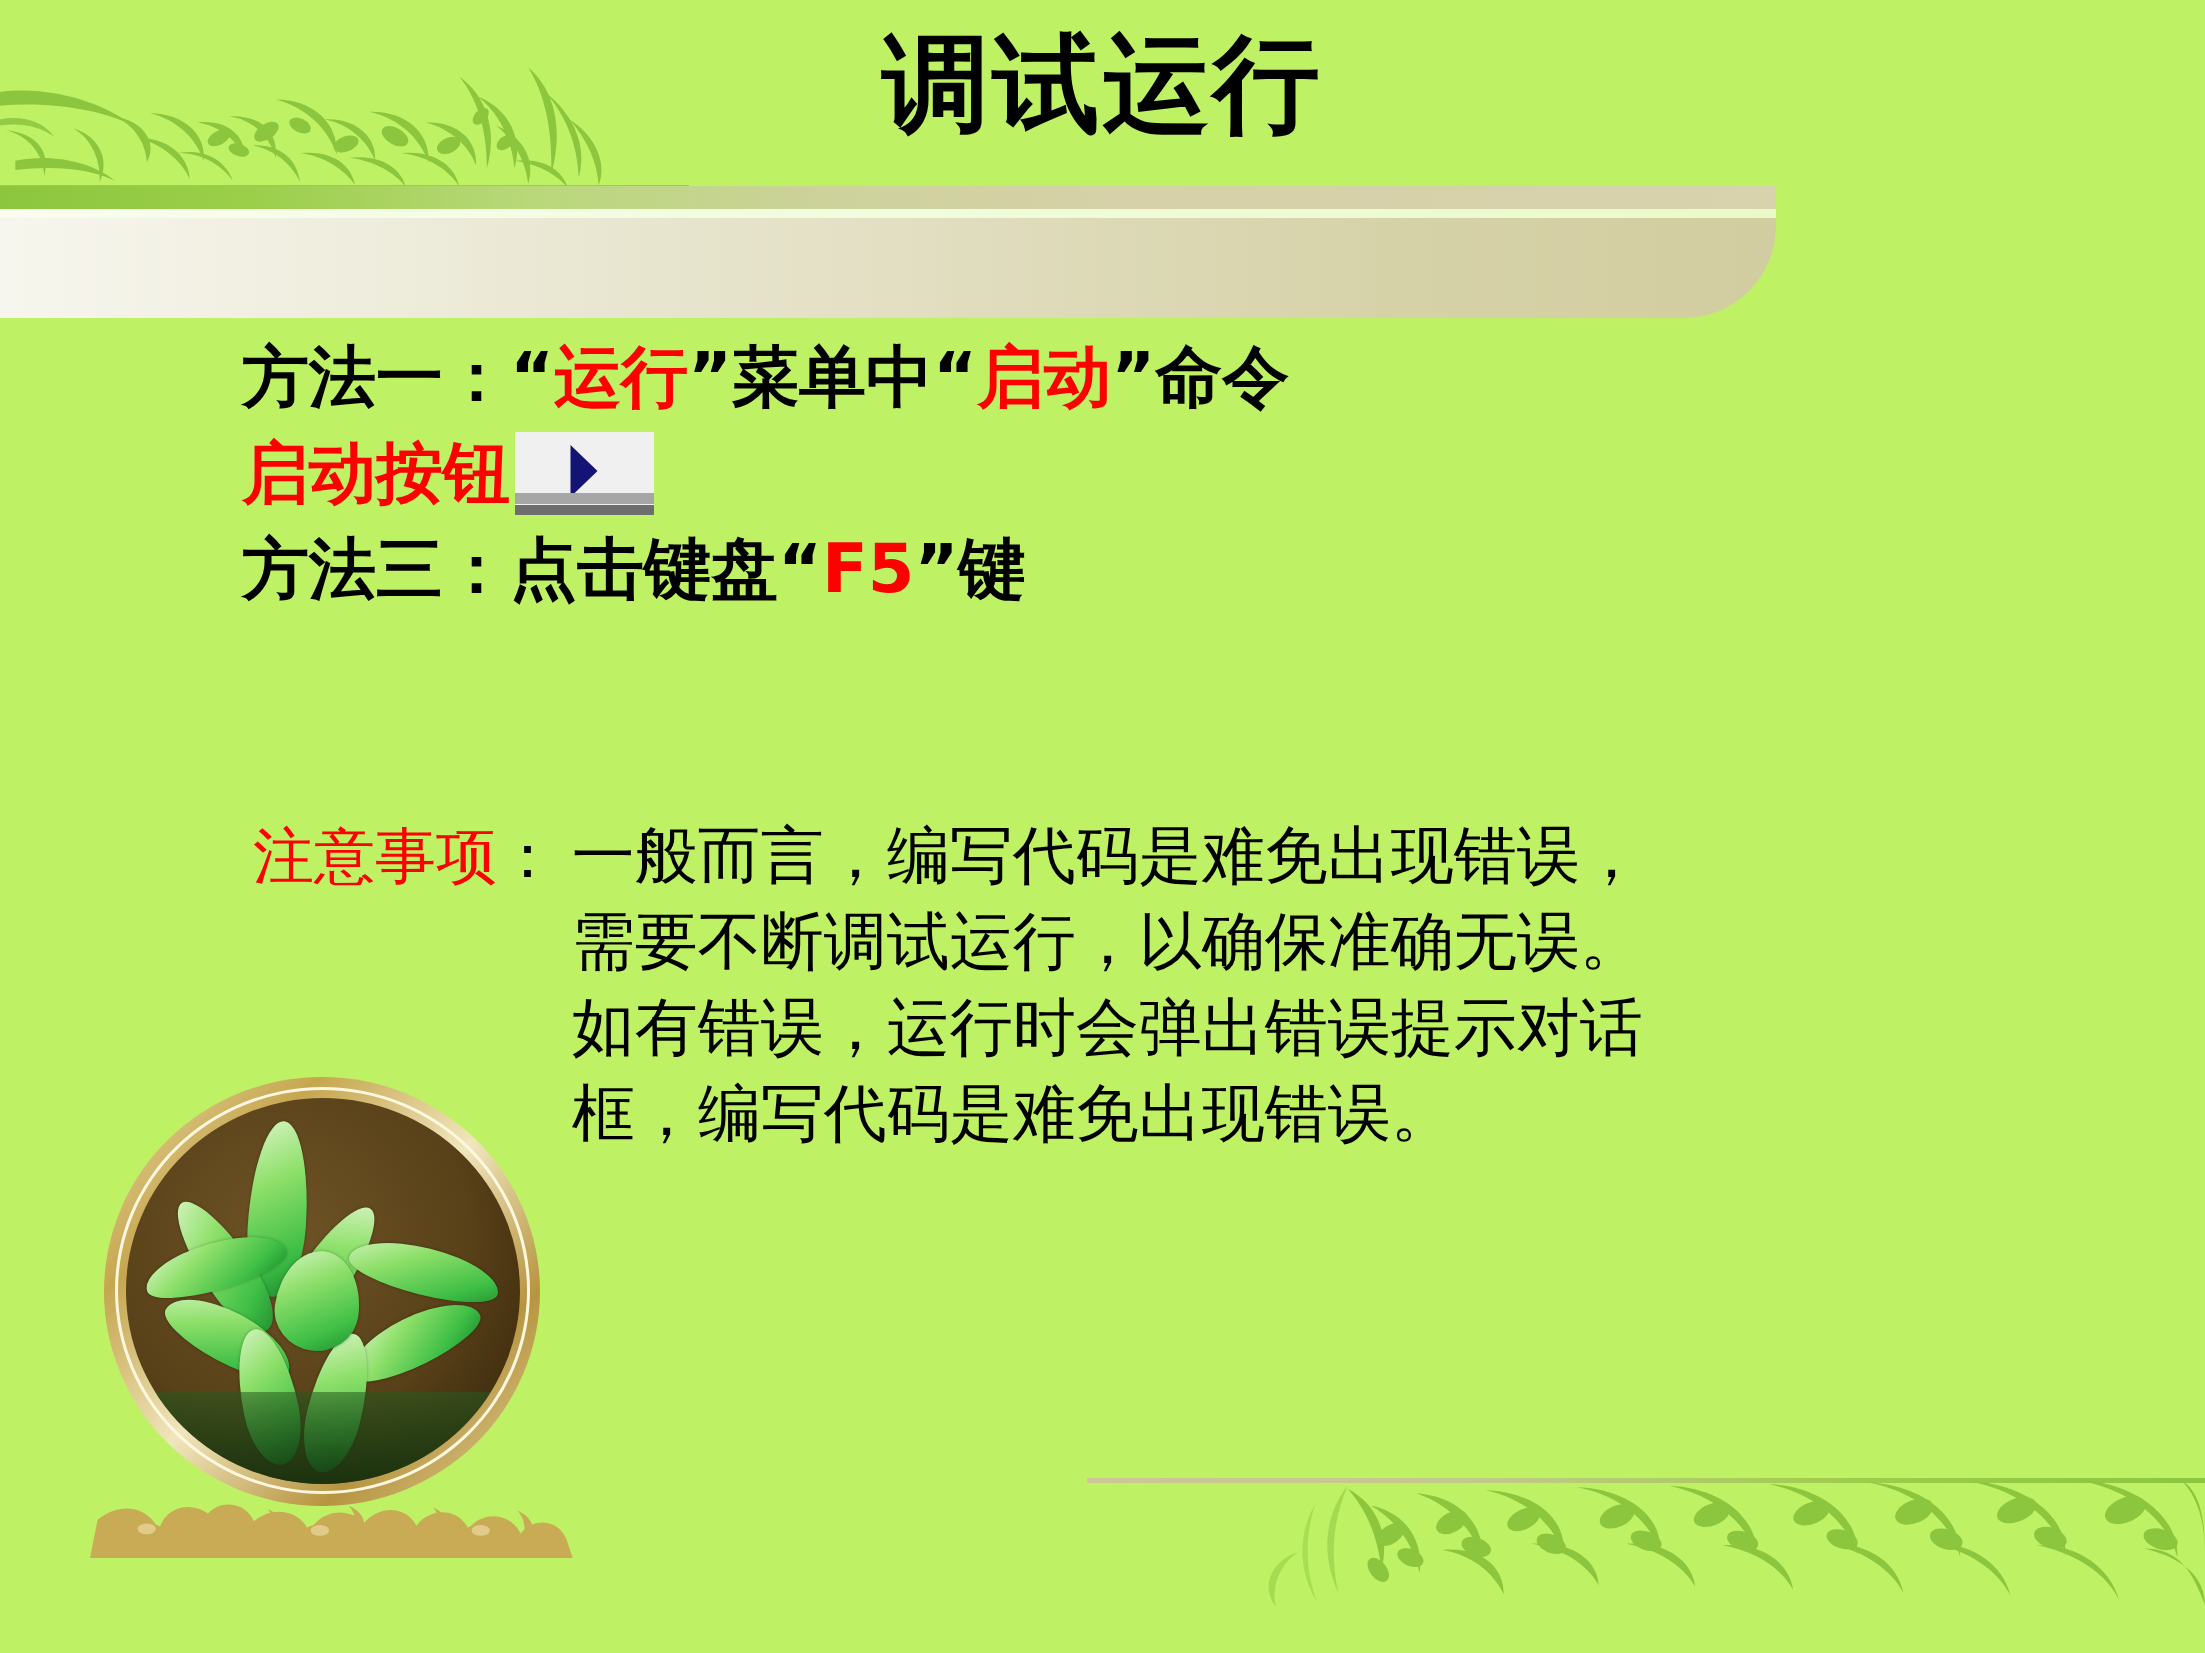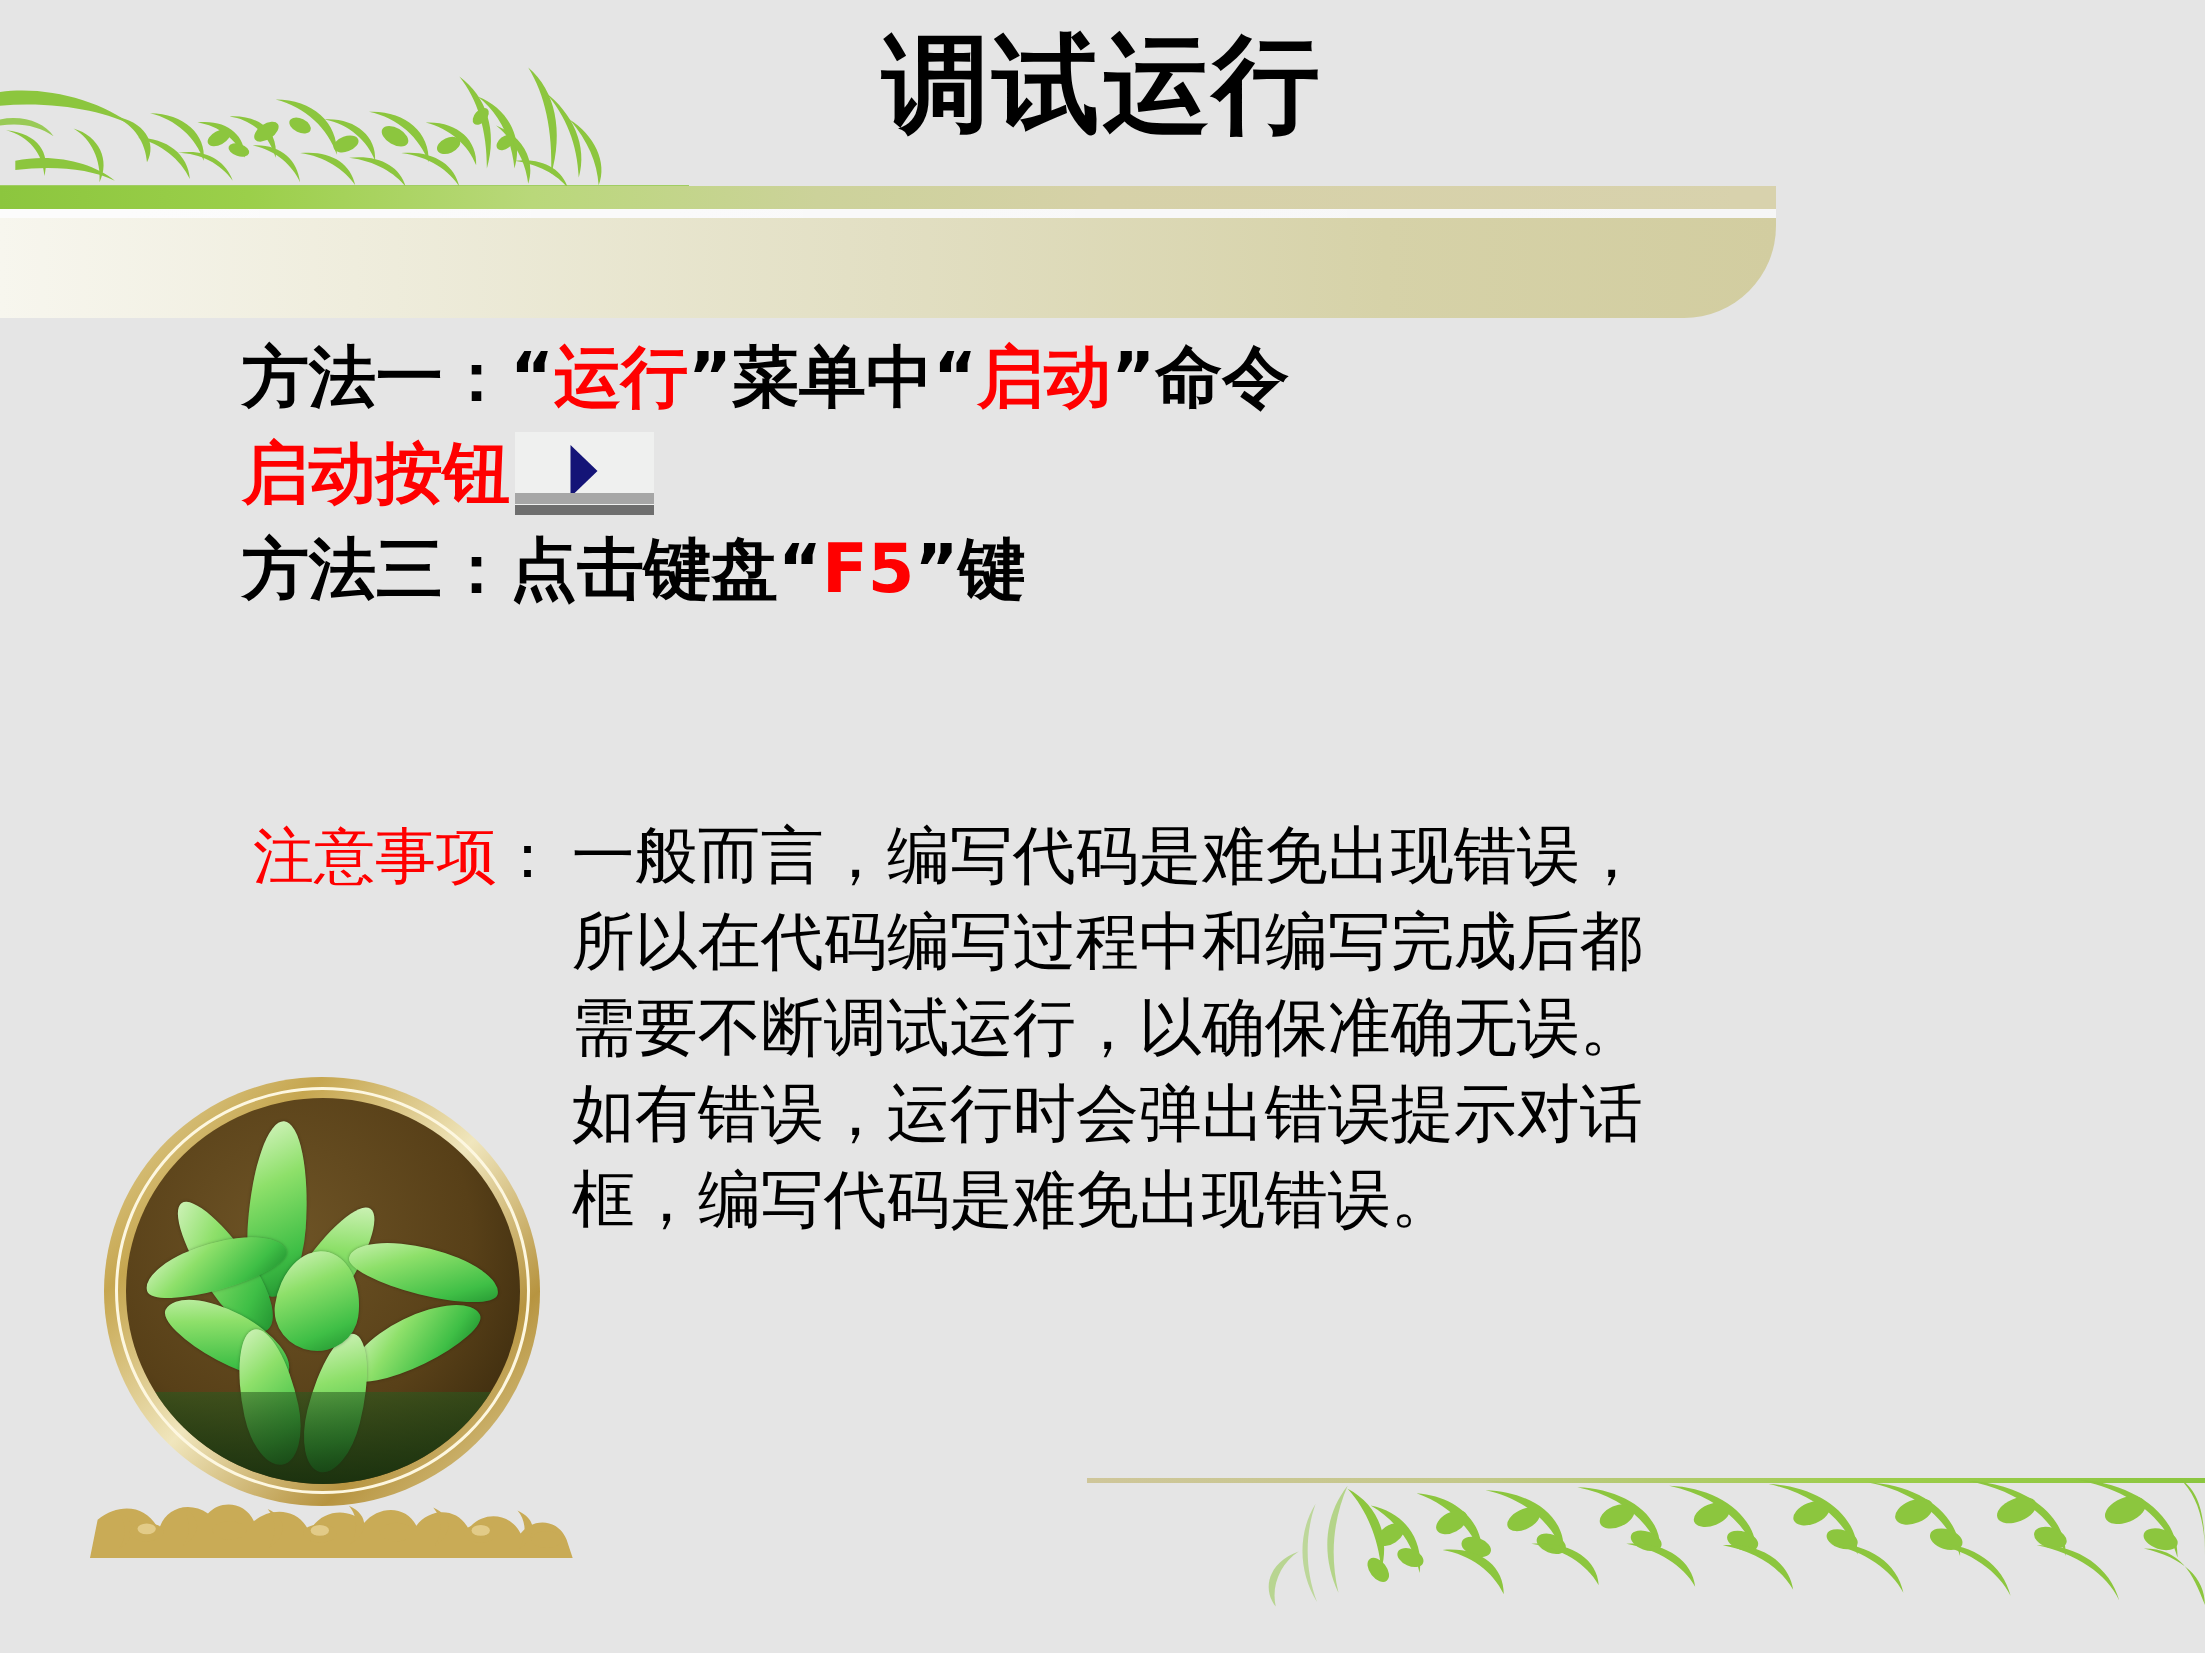--- a/index.html
+++ b/index.html
@@ -3,21 +3,21 @@
 <meta charset="utf-8">
 <style>
   html,body{margin:0;padding:0;}
   body{
     width:2205px;height:1654px;
     background:#ffffff;
     font-family:"Liberation Sans", sans-serif;
     overflow:hidden;
     position:relative;
   }
-  .slide{position:absolute;inset:0;background:#e5e5e5;overflow:hidden;}
+  .slide{position:absolute;inset:0;background:#bef264;overflow:hidden;}
 
   
   .header{position:absolute;left:0;top:0;width:2205px;height:322px;}
   .hdr-vines{position:absolute;left:0;top:46px;width:689px;height:153px;}
   .hdr-green-bar{
     position:absolute;left:0;top:186px;width:1776px;height:23px;
     background:linear-gradient(to right,#8cc63e 0%,#9bcf4a 14%,#b9d87a 30%,#ccd29a 46%,#d6d1a8 62%,#d8d2ad 100%);
   }
   .hdr-green-bar:after{
     content:"";position:absolute;right:0px;top:0;width:46px;height:23px;
@@ -232,21 +232,20 @@
       <span class="blk">键</span>
     </div>
   </div>
 
   <div class="note">
     <div class="note-row">
       <span class="note-label">注意事项</span>
       <span class="note-colon">：</span>
       <div class="note-body">
         <div>一般而言，编写代码是难免出现错误，</div>
-        <div>所以在代码编写过程中和编写完成后都</div>
         <div>需要不断调试运行，以确保准确无误。</div>
         <div>如有错误，运行时会弹出错误提示对话</div>
         <div>框，编写代码是难免出现错误。</div>
       </div>
     </div>
   </div>
 
   <div class="medallion">
     <div class="med-ring"></div>
     <div class="med-ring2"></div>

